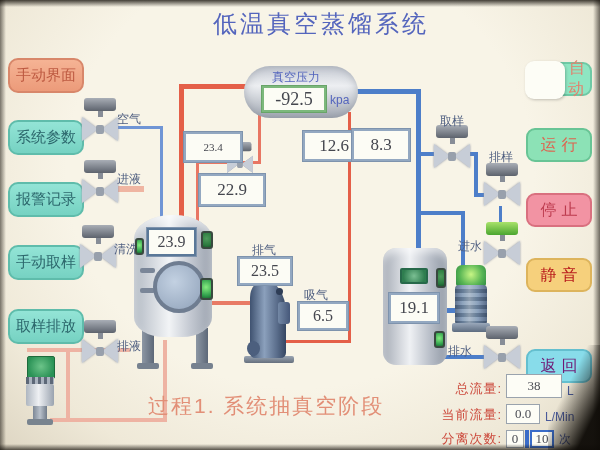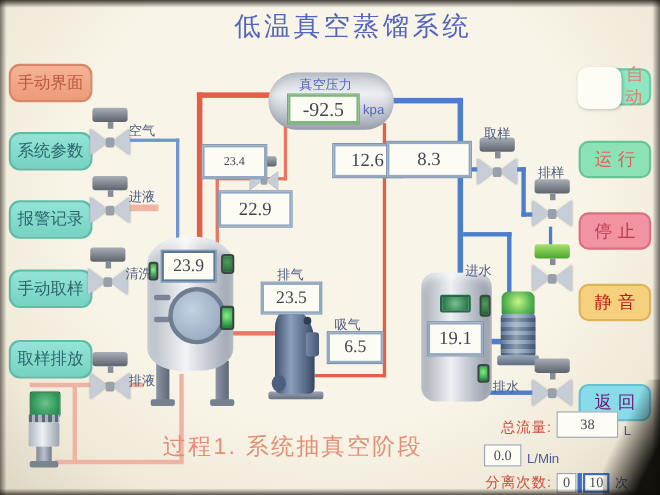--- a/index.html
+++ b/index.html
@@ -157,21 +157,21 @@
   <div class="pipe" style="left:66px;top:350px;width:4px;height:70px;background:#eeb3a3"></div>
   <div class="pipe" style="left:27px;top:348px;width:103px;height:4px;background:#eeb3a3"></div>
 
   <div class="tank" id="vac-tank"></div>
   <div class="lbl" style="left:272px;top:69px;color:#5465bd">真空压力</div>
   <div class="disp" style="left:262px;top:86px;width:64px;height:26px;font-size:18px;border-color:#7cb87c;box-shadow:0 0 0 1px #68a468">-92.5</div>
   <div class="lbl" style="left:330px;top:93px;color:#5465bd">kpa</div>
 
   <div class="disp" style="left:184px;top:132px;width:58px;height:30px;font-size:11px">23.4</div>
   <div class="disp" style="left:303px;top:131px;width:62px;height:30px;font-size:17px">12.6</div>
-  <div class="disp" style="left:352px;top:129px;width:76px;height:32px;font-size:17px">8.3</div>
+  <div class="disp" style="left:352px;top:129px;width:58px;height:32px;font-size:17px">8.3</div>
   <div class="disp" style="left:199px;top:174px;width:66px;height:32px;font-size:17px">22.9</div>
 
   <div class="tank" id="main-tank"></div>
   <div class="leg" style="left:142px;top:328px;height:36px"></div>
   <div class="leg" style="left:196px;top:328px;height:36px"></div>
   <div class="foot" style="left:137px;top:363px;width:22px"></div>
   <div class="foot" style="left:191px;top:363px;width:22px"></div>
   <div id="porthole"></div>
   <div class="stub" style="left:140px;top:268px"></div>
   <div class="stub" style="left:140px;top:288px"></div>
@@ -288,40 +288,41 @@
 
   <div class="valve green" style="left:484px;top:222px">
     <div class="cap"></div>
       <div class="stem"></div>
     <div class="bowtie">
         <i class="tl"></i>
         <i class="tr"></i>
         <b class="hub"></b>
       </div>
   </div>
-  <div class="lbl" style="left:423px;top:238px">进水</div>
+  <div class="lbl" style="left:458px;top:238px">进水</div>
 
   <div class="lbl" style="left:448px;top:343px">排水</div>
   <div class="valve" style="left:484px;top:326px">
     <div class="cap"></div>
       <div class="stem"></div>
     <div class="bowtie">
         <i class="tl"></i>
         <i class="tr"></i>
         <b class="hub"></b>
       </div>
   </div>
 
   <div id="flow-panel">
     <div class="fp-row" style="top:2px">
       <span class="fp-label">总流量:</span>
       <span class="fp-box" style="width:56px;height:24px;margin-left:4px">38</span>
       <span class="fp-unit">L</span>
     </div>
     <div class="fp-row" style="top:32px">
+      <span class="fp-label">当前流量:</span>
       <span class="fp-box" style="width:34px;height:20px;margin-left:4px">0.0</span>
       <span class="fp-unit">L/Min</span>
     </div>
     <div class="fp-row" style="top:58px">
       <span class="fp-label">分离次数:</span>
       <span class="fp-box" style="width:18px;height:18px;margin-left:4px">0</span>
       <span class="fp-div"></span>
       <span class="fp-box" style="width:24px;height:18px;border:2px solid #3a6cc8">10</span>
       <span class="fp-unit">次</span>
     </div>

